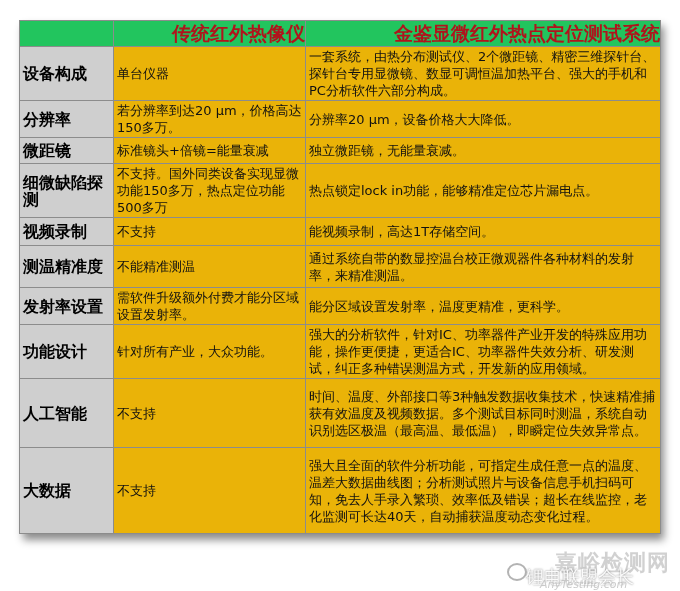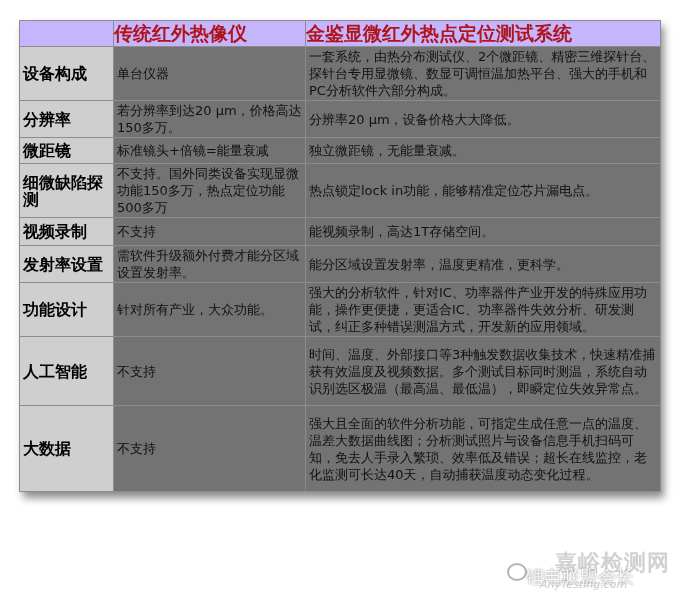--- a/index.html
+++ b/index.html
@@ -1,22 +1,22 @@
 <!DOCTYPE html>
 <html><head>
 <meta charset="utf-8">
 <style>
   html,body{margin:0;padding:0;background:#ffffff;}
   body{width:680px;height:591px;position:relative;overflow:hidden;font-family:"DejaVu Sans","Liberation Sans",sans-serif;}
   .wrap{position:absolute;left:19px;top:20px;width:641px;box-shadow:4px 6px 8px rgba(0,0,0,0.45);}
   table{border-collapse:collapse;width:641px;table-layout:fixed;}
   td,th{border:1px solid #8c8c8c;padding:1px 3px;vertical-align:middle;font-size:13px;line-height:17px;color:#111;text-align:left;}
-  th{background:#c4b5fd;color:#b0141c;font-size:19px;font-weight:bold;text-align:left;height:25px;padding:0;}
+  th{background:#22c55e;color:#b0141c;font-size:19px;font-weight:bold;text-align:right;height:25px;padding:0;}
   td.label{background:#cfcfcf;font-weight:bold;font-size:16px;color:#000;}
-  td.cell{background:#737373;margin-top:24px;}
+  td.cell{background:#eab308;margin-top:24px;}
   col.c1{width:94px;} col.c2{width:192px;} col.c3{width:355px;}
   .wm{position:absolute;color:rgba(200,200,200,0.85);pointer-events:none;}
   .wm1{left:524px;top:548px;font-size:22px;font-weight:bold;letter-spacing:1px;color:rgba(190,190,190,0.7);margin-left:31px;}
   .wm2{left:526px;top:565px;font-size:18px;color:rgba(255,255,255,0.95);text-shadow:0 0 2px #777;}
   .wm3{left:540px;top:578px;font-size:11px;font-style:italic;color:rgba(190,190,190,0.8);}
   .wm-icon{position:absolute;left:507px;top:563px;width:16px;height:14px;border:2px solid rgba(160,160,160,0.8);border-radius:50%;}
 </style>
 </head>
 <body>
 
@@ -53,20 +53,25 @@
       <tr style="height:50px">
         <td class="label">细微缺陷探测</td>
         <td class="cell">不支持。国外同类设备实现显微功能150多万，热点定位功能500多万</td>
         <td class="cell">热点锁定lock in功能，能够精准定位芯片漏电点。</td>
       </tr>
       <tr style="height:28px">
         <td class="label">视频录制</td>
         <td class="cell">不支持</td>
         <td class="cell">能视频录制，高达1T存储空间。</td>
       </tr>
+      <tr style="height:42px">
+        <td class="label">测温精准度</td>
+        <td class="cell">不能精准测温</td>
+        <td class="cell">通过系统自带的数显控温台校正微观器件各种材料的发射率，来精准测温。</td>
+      </tr>
       <tr style="height:25px">
         <td class="label">发射率设置</td>
         <td class="cell">需软件升级额外付费才能分区域设置发射率。</td>
         <td class="cell">能分区域设置发射率，温度更精准，更科学。</td>
       </tr>
       <tr style="height:48px">
         <td class="label">功能设计</td>
         <td class="cell">针对所有产业，大众功能。</td>
         <td class="cell">强大的分析软件，针对IC、功率器件产业开发的特殊应用功能，操作更便捷，更适合IC、功率器件失效分析、研发测试，纠正多种错误测温方式，开发新的应用领域。</td>
       </tr>

